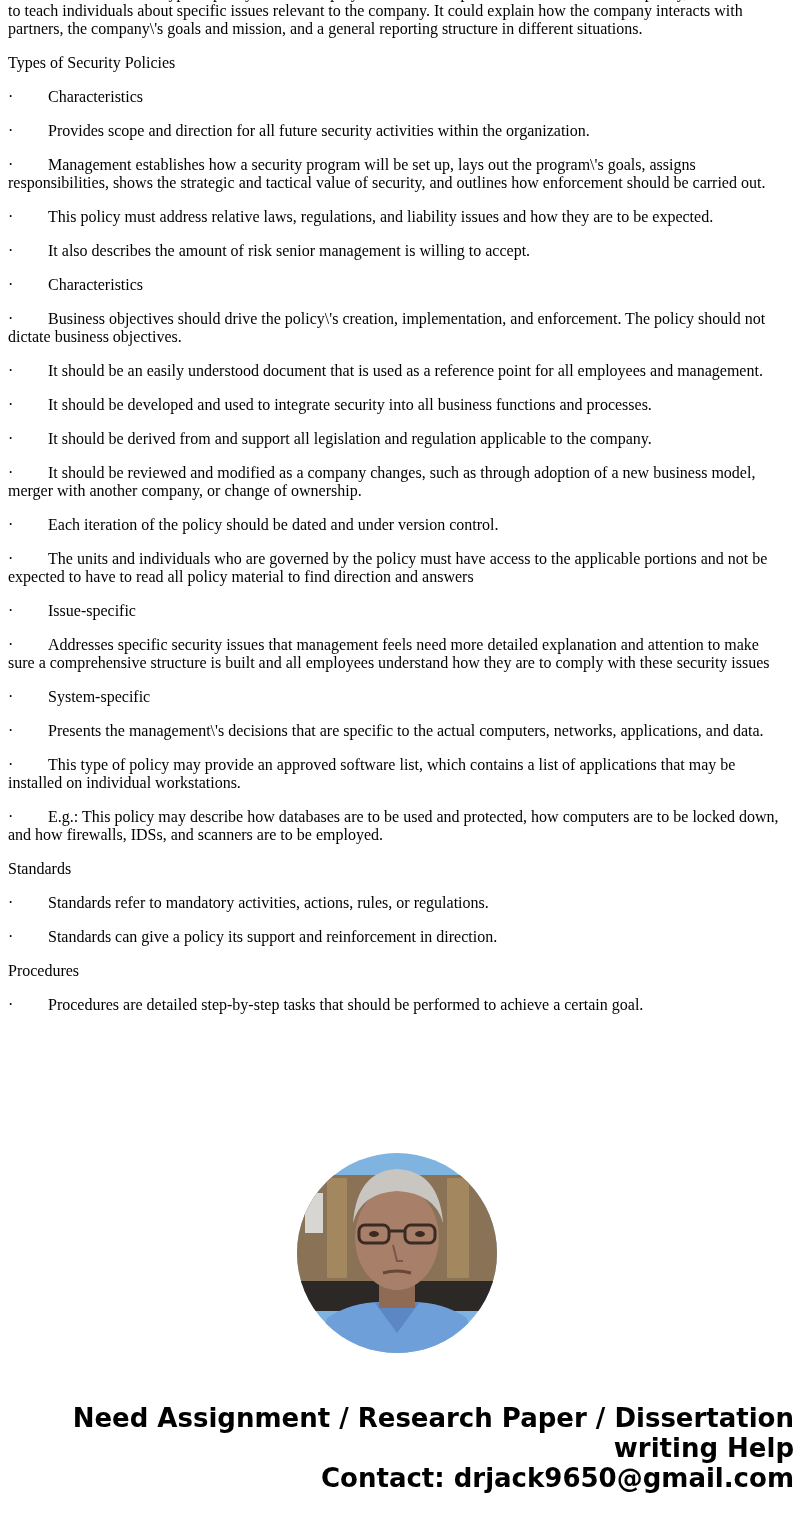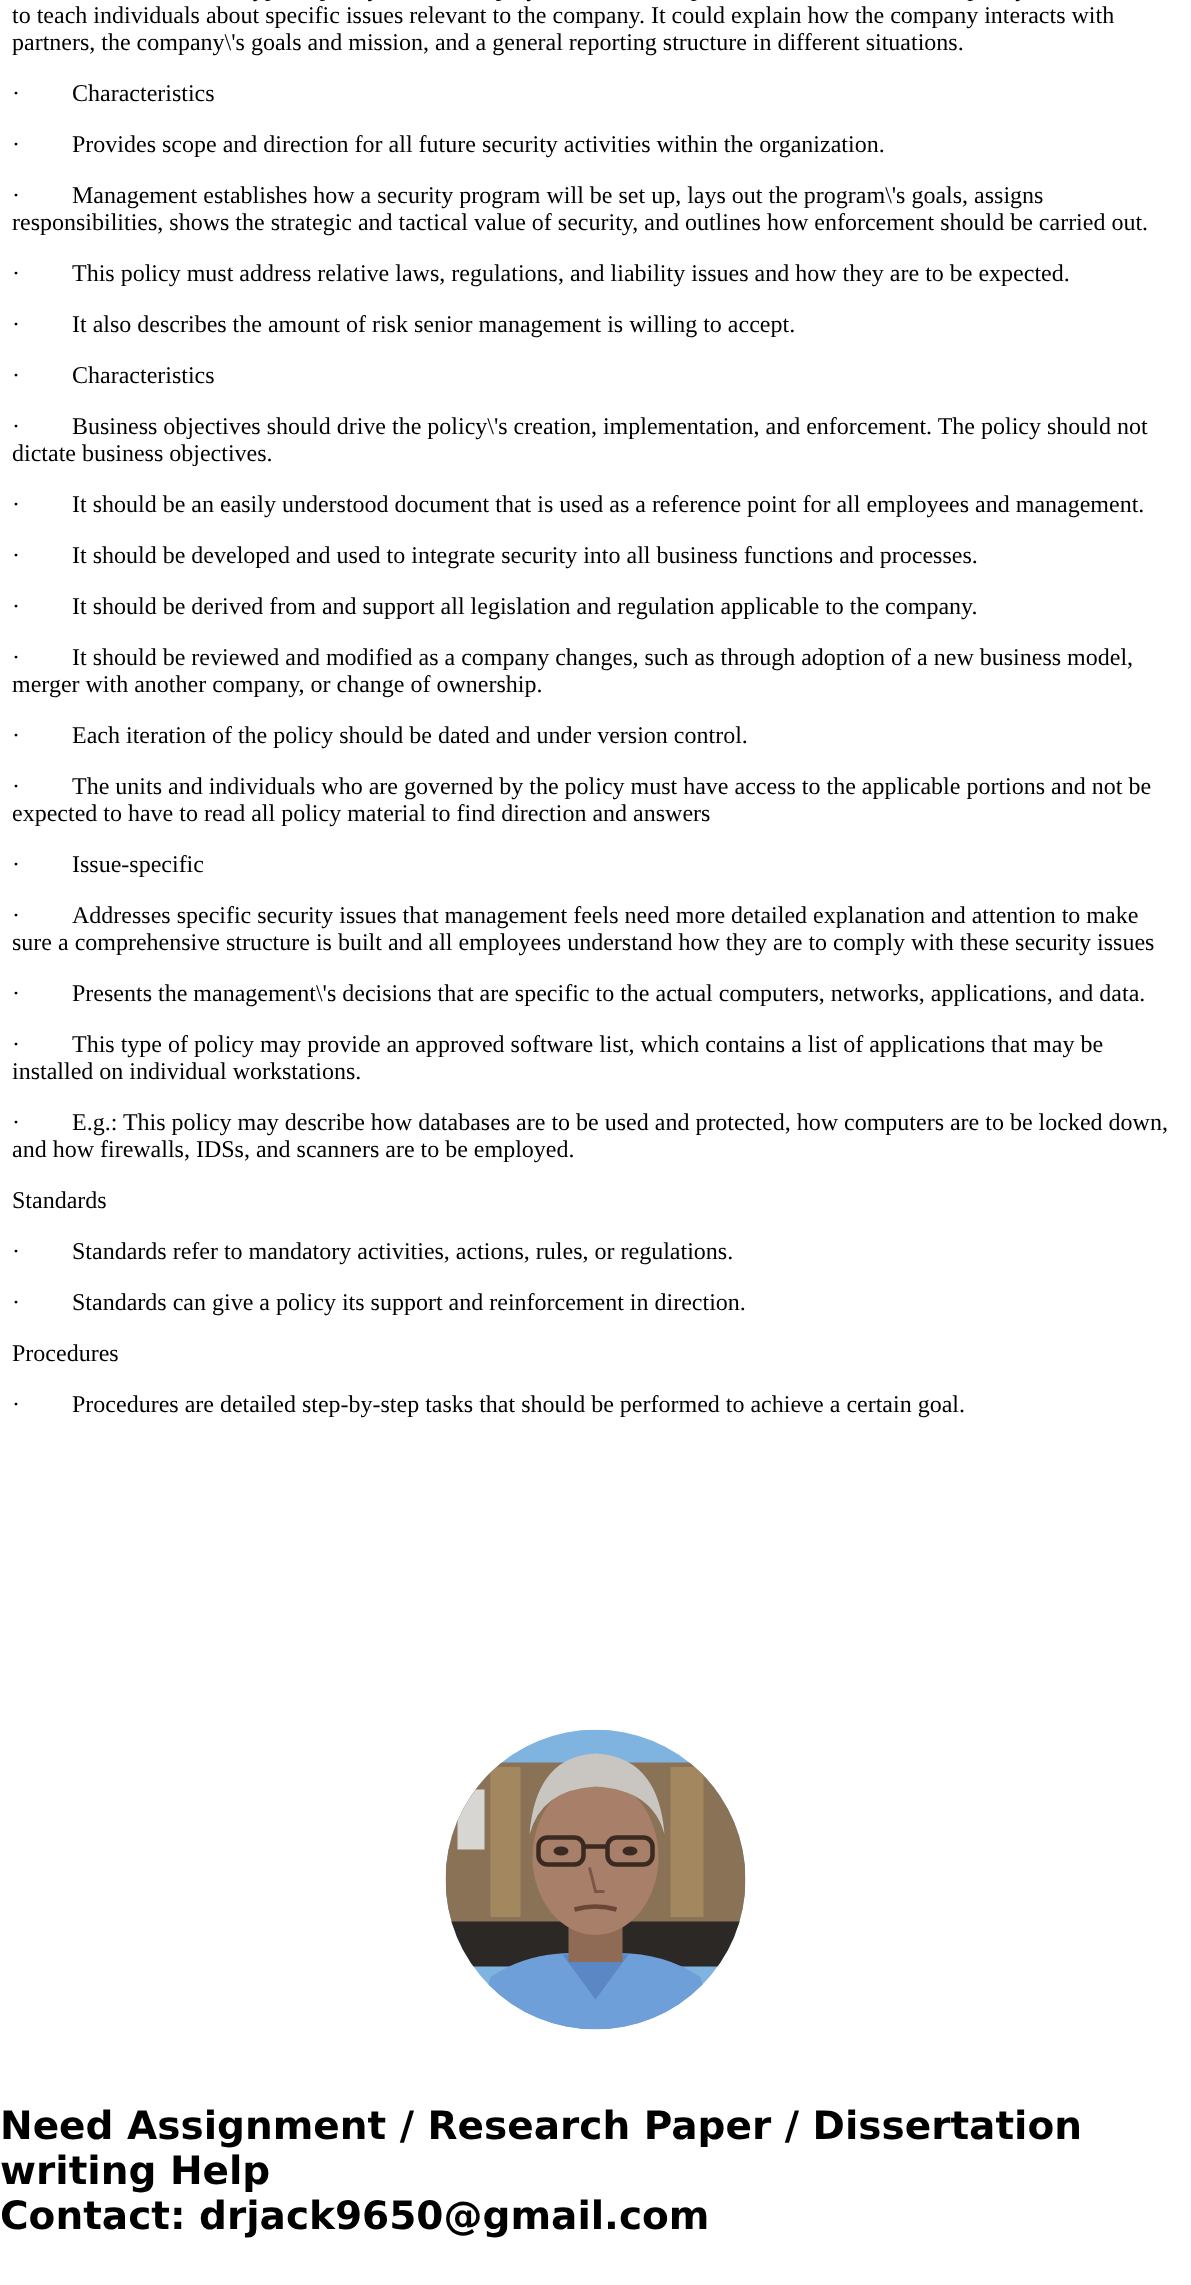--- a/index.html
+++ b/index.html
@@ -35,49 +35,51 @@
     height: 200px;
     border-radius: 50%;
     overflow: hidden;
   }
   .profile svg { display: block; }
   .cta {
     position: absolute;
     left: 0;
     right: 0;
     top: 1403px;
-    text-align: left;
+    text-align: right;
     font-family: "DejaVu Sans", sans-serif;
     font-weight: bold;
     font-size: 26px;
     line-height: 30px;
     color: #000000;
   }
   .cta div { margin: 0; }
 </style>
 </head>
 <body>
 
 <div class="doc">
   <p class="bullet"><span class="dot">·</span><span>Informative: This type of policy informs employees of certain topics. It is not an enforceable policy, but rather one to teach individuals about specific issues relevant to the company. It could explain how the company interacts with partners, the company\'s goals and mission, and a general reporting structure in different situations.</span></p>
+  <p><span>Types of Security Policies</span></p>
   <p class="bullet"><span class="dot">·</span><span>Characteristics</span></p>
   <p class="bullet"><span class="dot">·</span><span>Provides scope and direction for all future security activities within the organization.</span></p>
   <p class="bullet"><span class="dot">·</span><span>Management establishes how a security program will be set up, lays out the program\'s goals, assigns responsibilities, shows the strategic and tactical value of security, and outlines how enforcement should be carried out.</span></p>
   <p class="bullet"><span class="dot">·</span><span>This policy must address relative laws, regulations, and liability issues and how they are to be expected.</span></p>
   <p class="bullet"><span class="dot">·</span><span>It also describes the amount of risk senior management is willing to accept.</span></p>
   <p class="bullet"><span class="dot">·</span><span>Characteristics</span></p>
   <p class="bullet"><span class="dot">·</span><span>Business objectives should drive the policy\'s creation, implementation, and enforcement. The policy should not dictate business objectives.</span></p>
   <p class="bullet"><span class="dot">·</span><span>It should be an easily understood document that is used as a reference point for all employees and management.</span></p>
   <p class="bullet"><span class="dot">·</span><span>It should be developed and used to integrate security into all business functions and processes.</span></p>
   <p class="bullet"><span class="dot">·</span><span>It should be derived from and support all legislation and regulation applicable to the company.</span></p>
   <p class="bullet"><span class="dot">·</span><span>It should be reviewed and modified as a company changes, such as through adoption of a new business model, merger with another company, or change of ownership.</span></p>
   <p class="bullet"><span class="dot">·</span><span>Each iteration of the policy should be dated and under version control.</span></p>
   <p class="bullet"><span class="dot">·</span><span>The units and individuals who are governed by the policy must have access to the applicable portions and not be expected to have to read all policy material to find direction and answers</span></p>
   <p class="bullet"><span class="dot">·</span><span>Issue-specific</span></p>
   <p class="bullet"><span class="dot">·</span><span>Addresses specific security issues that management feels need more detailed explanation and attention to make sure a comprehensive structure is built and all employees understand how they are to comply with these security issues</span></p>
+  <p class="bullet"><span class="dot">·</span><span>System-specific</span></p>
   <p class="bullet"><span class="dot">·</span><span>Presents the management\'s decisions that are specific to the actual computers, networks, applications, and data.</span></p>
   <p class="bullet"><span class="dot">·</span><span>This type of policy may provide an approved software list, which contains a list of applications that may be installed on individual workstations.</span></p>
   <p class="bullet"><span class="dot">·</span><span>E.g.: This policy may describe how databases are to be used and protected, how computers are to be locked down, and how firewalls, IDSs, and scanners are to be employed.</span></p>
   <p><span>Standards</span></p>
   <p class="bullet"><span class="dot">·</span><span>Standards refer to mandatory activities, actions, rules, or regulations.</span></p>
   <p class="bullet"><span class="dot">·</span><span>Standards can give a policy its support and reinforcement in direction.</span></p>
   <p><span>Procedures</span></p>
   <p class="bullet"><span class="dot">·</span><span>Procedures are detailed step-by-step tasks that should be performed to achieve a certain goal.</span></p>
 </div>
 

